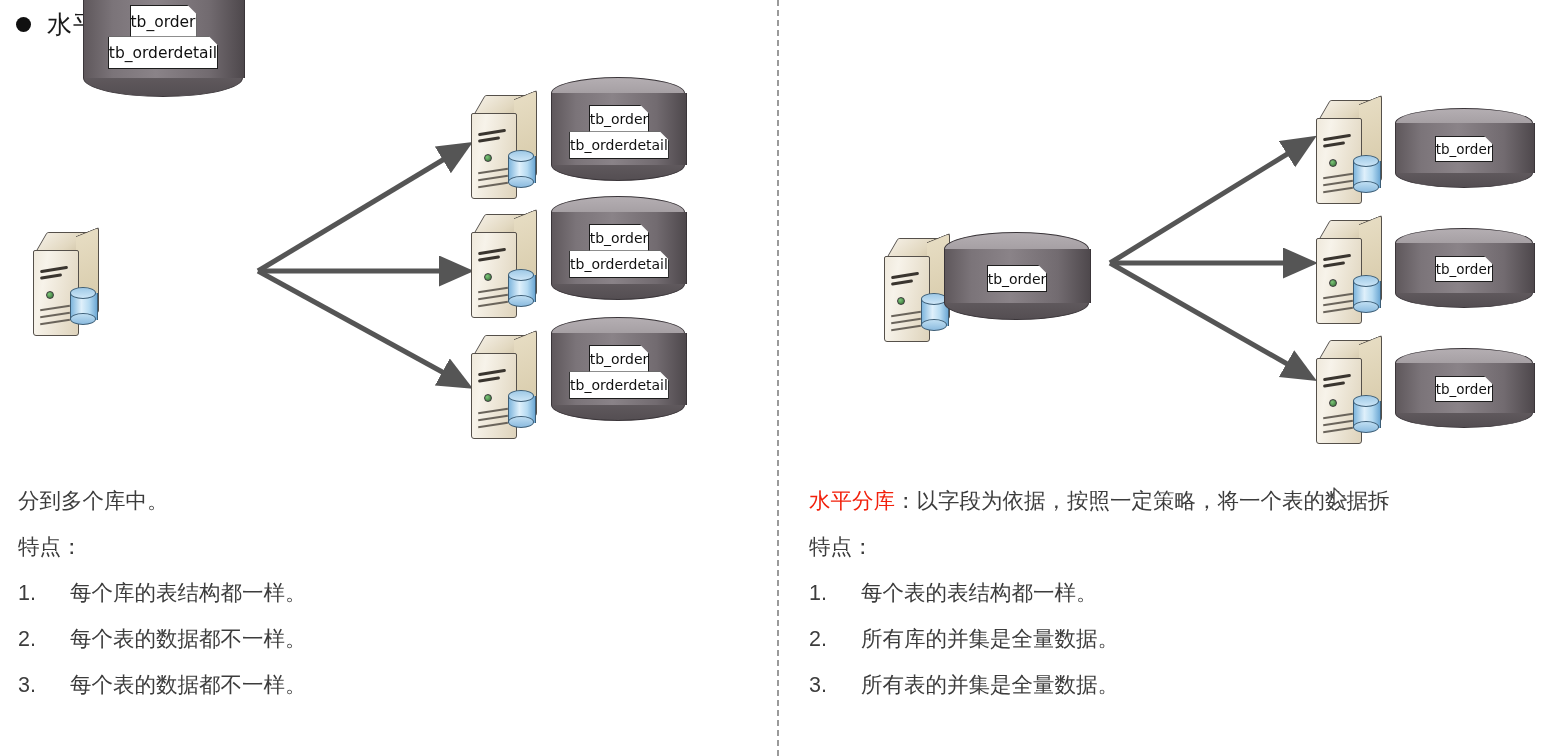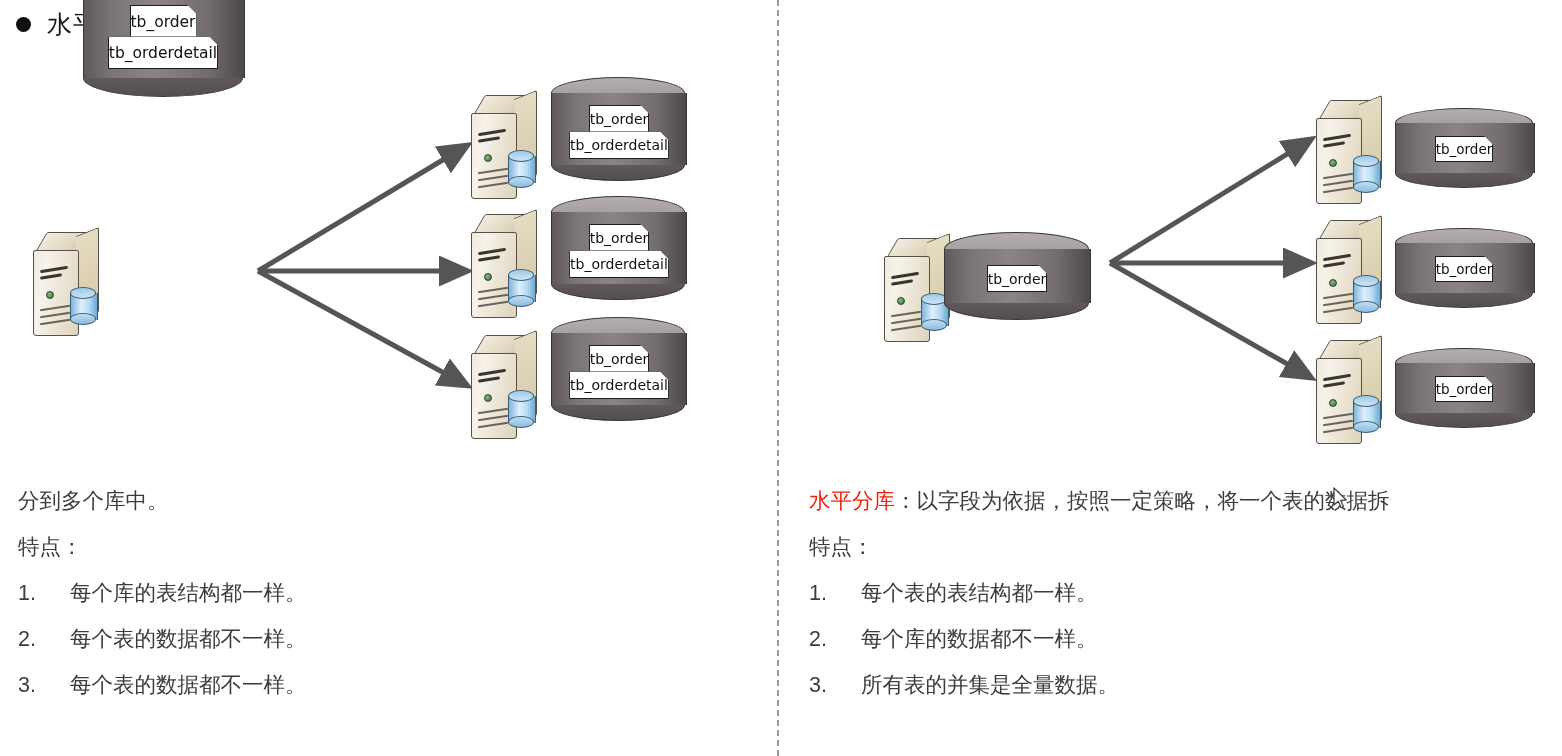--- a/index.html
+++ b/index.html
@@ -546,21 +546,21 @@
     <div class="copy-line">
       <span class="kw">水平分库</span><span>：以字段为依据，按照一定策略，将一个表的数据拆</span>
     </div>
     <div class="copy-line">特点：</div>
     <div class="list-item">
       <span class="list-num">1.</span>
       <span class="list-txt">每个表的表结构都一样。</span>
     </div>
     <div class="list-item">
       <span class="list-num">2.</span>
-      <span class="list-txt">每个库的数据都不一样。</span>
+      <span class="list-txt">所有库的并集是全量数据。</span>
     </div>
     <div class="list-item">
       <span class="list-num">3.</span>
       <span class="list-txt">所有表的并集是全量数据。</span>
     </div>
   </div>
 </div>
 
 <svg id="mouse-cursor" viewBox="0 0 16 24">
   <path d="M1,1 L1,18 L5.2,14.2 L8.0,20.6 L10.4,19.5 L7.7,13.3 L13.2,13.0 Z" fill="#ffffff" stroke="#4a4a4a" stroke-width="1.3" stroke-linejoin="round"></path>

